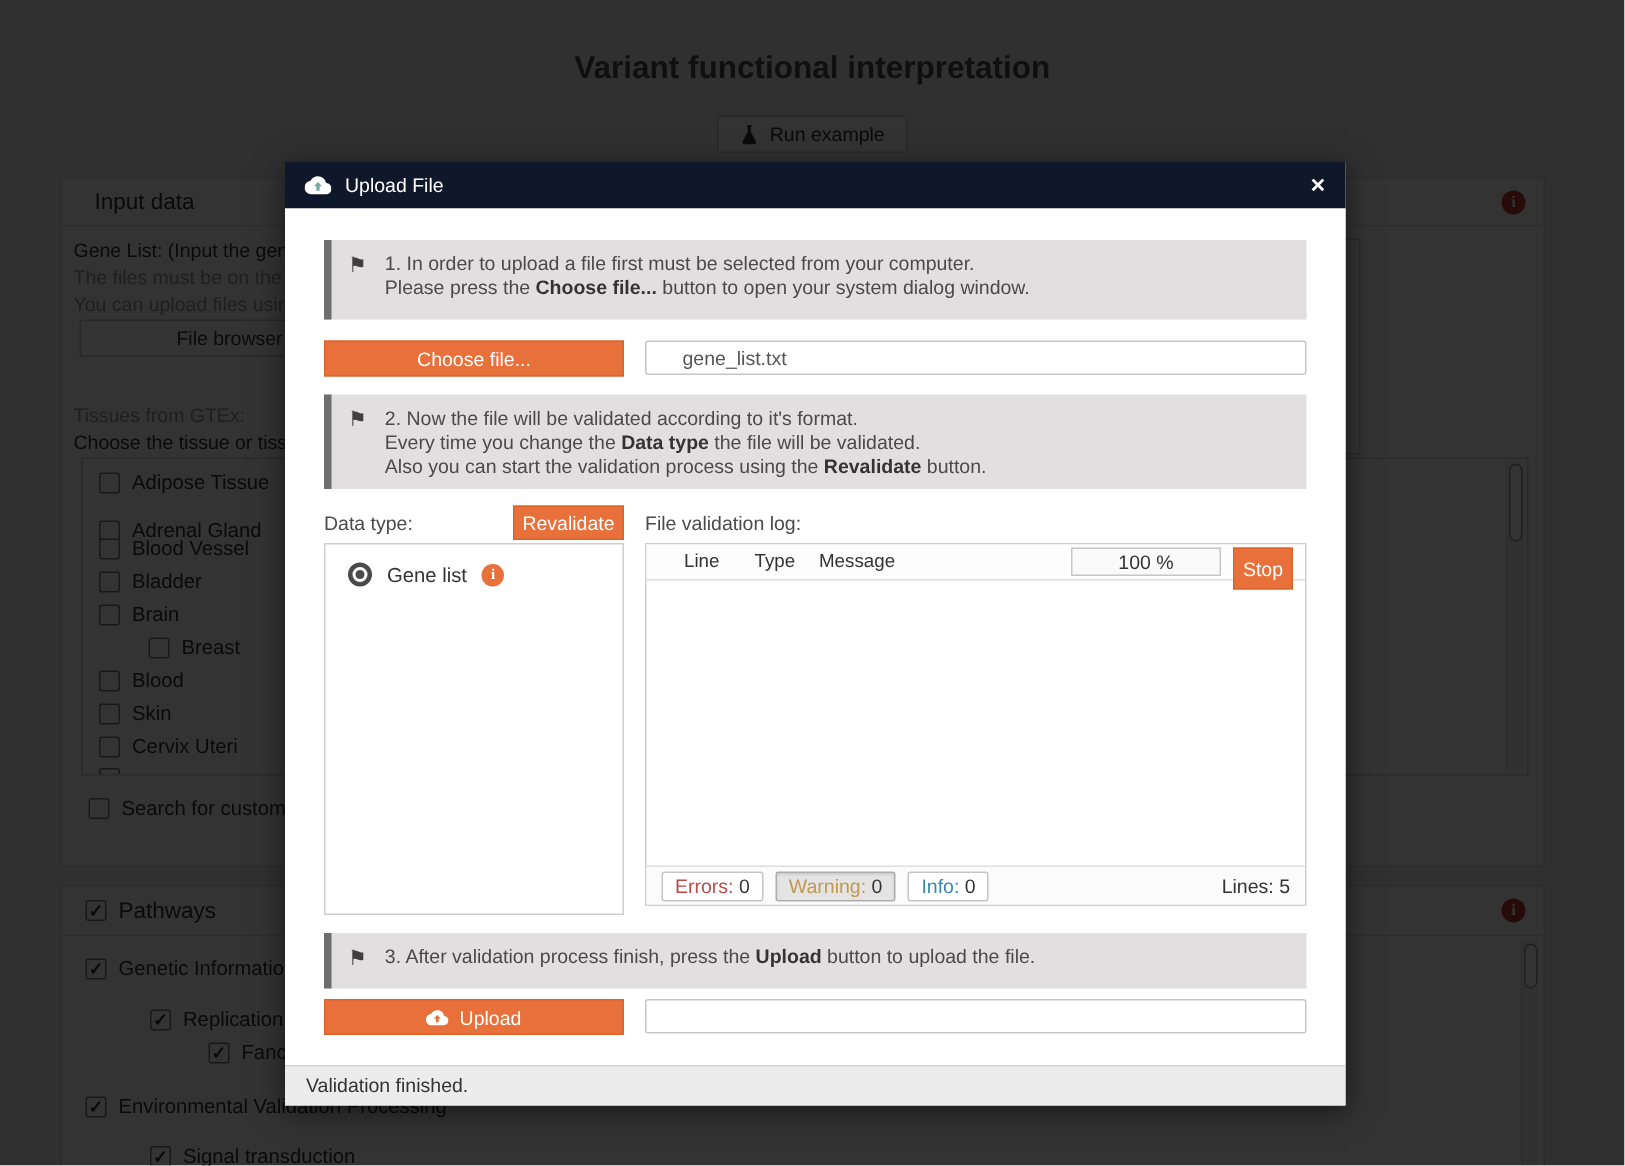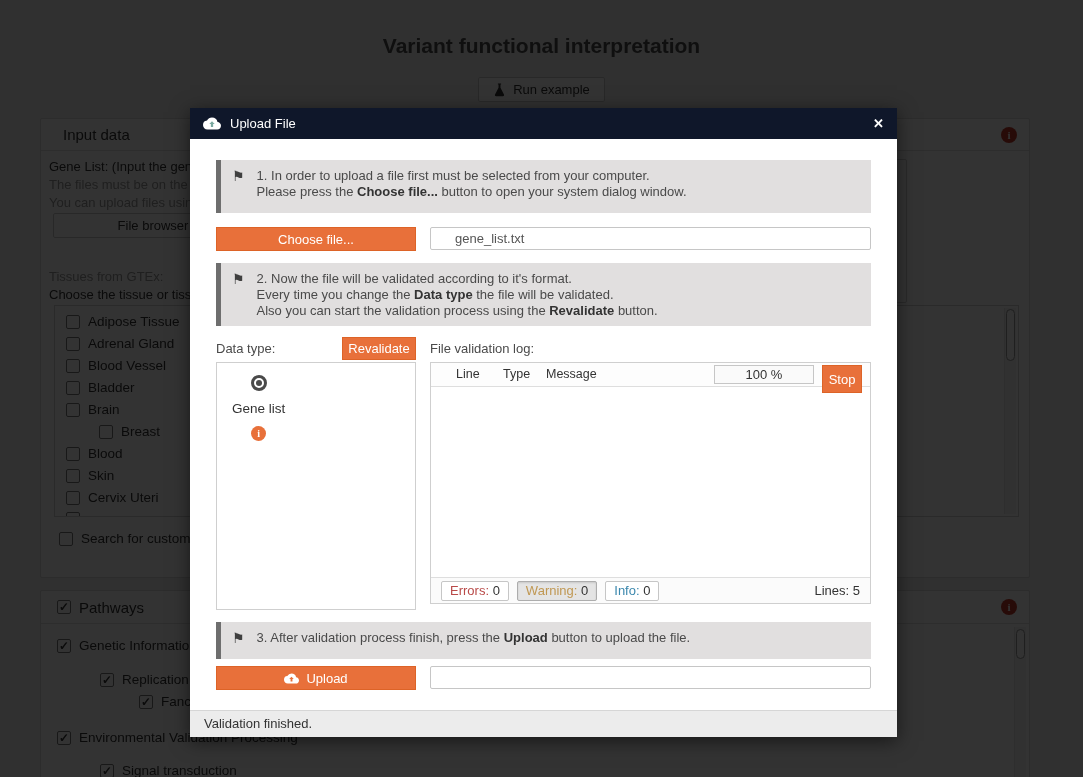--- a/index.html
+++ b/index.html
@@ -49,21 +49,21 @@
     font-size:13px; color:#333; line-height:26px; padding:0 14px; }
   .ibox { position:absolute; left:26px; width:655px; background:#e1dfdf; border-left:5px solid #6e6e6e;
     display:flex; gap:12px; padding:8px 10px 8px 11px; font-size:13px; color:#4a4a4a; line-height:16px; }
   .ibox b { color:#333; }
   .flag { color:#3f3f3f; font-size:14px; line-height:16px; }
   .btn-orange { position:absolute; background:#e8703a; border:1px solid #dd6327; color:#fff;
     font-size:13px; text-align:center; cursor:pointer; display:flex; align-items:center; justify-content:center; gap:7px; }
   .tinput { position:absolute; height:23px; border:1px solid #c6c6c6; border-radius:2px; background:#fff;
     font-size:13px; color:#555; padding:0 24px; font-family:"Liberation Sans",sans-serif; }
   .dt-box { position:absolute; left:26px; top:223px; width:200px; height:248px; background:#fff; border:1px solid #cfcfcf; }
-  .radio-row { position:absolute; left:15px; top:12px; display:flex; align-items:center; gap:10px; font-size:13.5px; color:#333;flex-direction:column; }
+  .radio-row { position:absolute; left:15px; top:12px; display:flex; align-items:flex-end; gap:10px; font-size:13.5px; color:#333; }
   .radio { width:16px; height:16px; border-radius:50%; border:3px solid #4a4a4a; position:relative; }
   .radio::after { content:""; position:absolute; left:2px; top:2px; width:6px; height:6px; border-radius:50%; background:#4a4a4a; }
   .info-orange { width:15px; height:15px; border-radius:50%; background:#e8703a; color:#fff;
     font-size:10px; font-weight:bold; line-height:15px; text-align:center; font-family:"Liberation Serif",serif; }
   .logtable { position:absolute; left:240px; top:223px; width:441px; height:242px; border:1px solid #cfcfcf; background:#fff; }
   .log-head { position:relative; height:24px; border-bottom:1px solid #dedede; background:#fdfdfd; }
   .log-col { position:absolute; top:4px; font-size:12.5px; color:#333; }
   .progress { position:absolute; right:56px; top:2px; width:100px; height:19px; border:1px solid #c6c6c6;
     background:#fafafa; font-size:13px; color:#333; text-align:center; line-height:18px; }
   .stop-btn { right:8px; top:2px; width:40px; height:28px; }
@@ -107,21 +107,21 @@
     <div class="ghost-area" style="left:530px; top:40px; width:336px; height:144px;"></div>
 
     <div class="lbl muted" style="left:8px; top:150px;">Tissues from GTEx:</div>
     <div class="lbl" style="left:8px; top:168px;">Choose the tissue or tiss</div>
 
     <div class="listbox" style="left:13px; top:186px; width:965px; height:212px;">
       <div class="cbx-row" style="left:11px; top:8px;">
           <span class="cbx"></span>
           <span>Adipose Tissue</span>
         </div>
-      <div class="cbx-row" style="left:11px; top:30px;text-align:right;">
+      <div class="cbx-row" style="left:11px; top:40px;text-align:right;">
           <span class="cbx"></span>
           <span>Adrenal Gland</span>
         </div>
       <div class="cbx-row" style="left:11px; top:52px;">
           <span class="cbx"></span>
           <span>Blood Vessel</span>
         </div>
       <div class="cbx-row" style="left:11px; top:74px;">
           <span class="cbx"></span>
           <span>Bladder</span>

